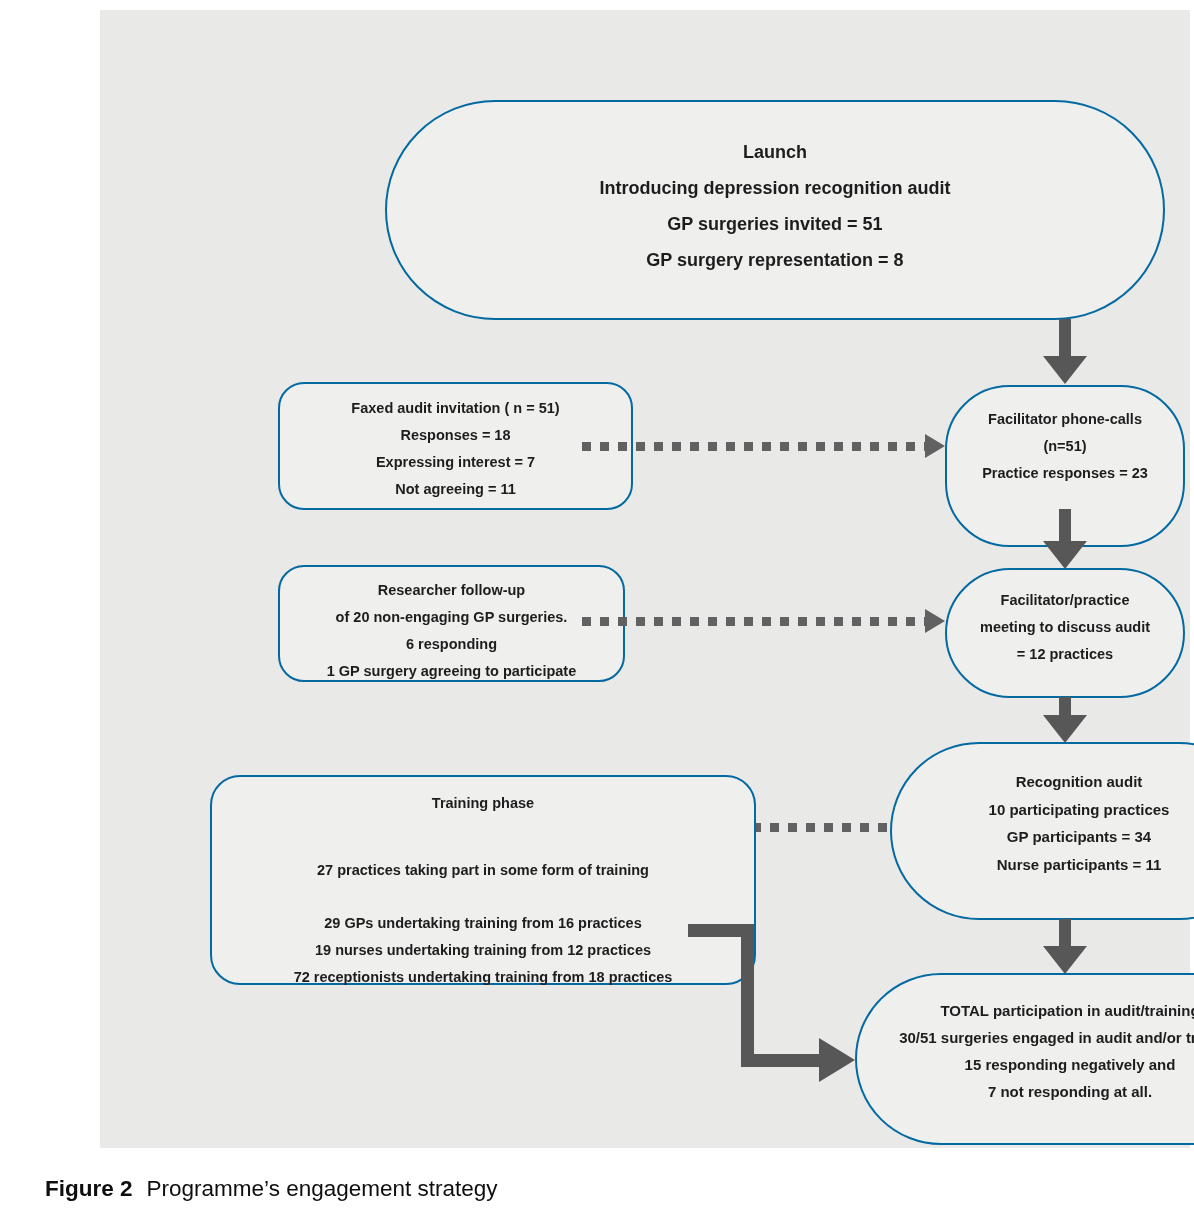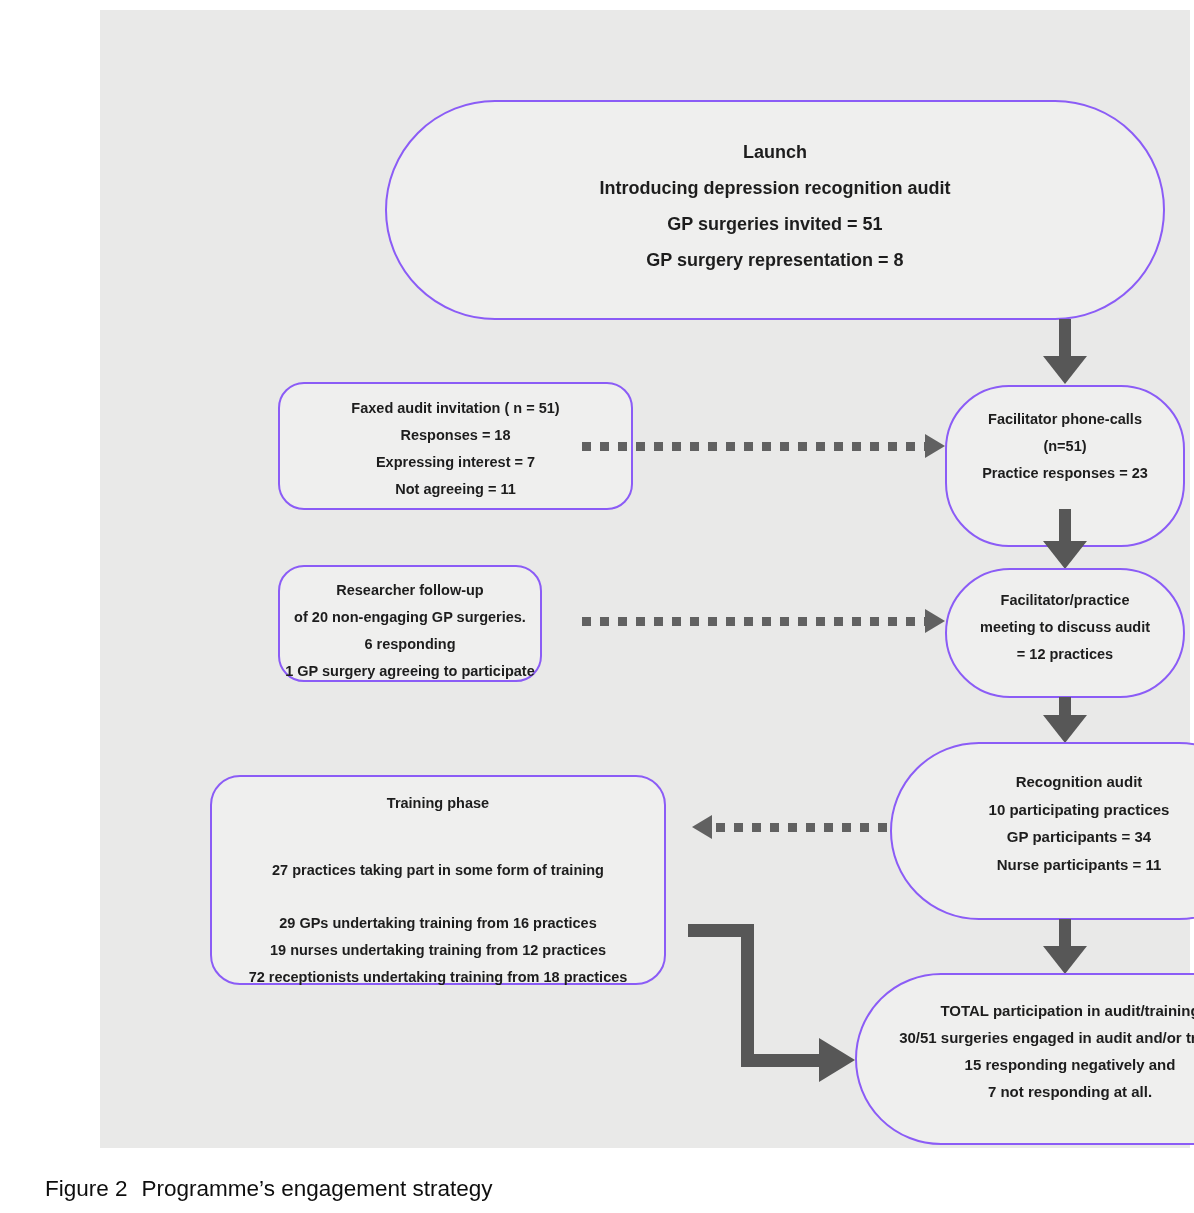--- a/index.html
+++ b/index.html
@@ -1,38 +1,38 @@
 <!DOCTYPE html>
 <html><head>
 <meta charset="utf-8">
 <style>
   html,body{margin:0;padding:0;background:#ffffff;}
   .page{position:relative;width:1194px;height:1213px;background:#ffffff;overflow:hidden;
         font-family:"Liberation Sans",sans-serif;color:#1d1d1d;}
   .panel{position:absolute;left:100px;top:10px;width:1090px;height:1138px;background:#e9e9e8;}
 
-  .node{position:absolute;background:#efefee;border:2px solid #8b5cf6;text-align:center;
+  .node{position:absolute;background:#efefee;border:2px solid #0369a1;text-align:center;
         color:#1d1d1d;box-sizing:border-box;}
   .node .title{font-weight:700;}
   .node .line{font-weight:600;}
 
   #launch{left:285px;top:90px;width:780px;height:220px;border-radius:112px;
           font-size:18px;line-height:36px;padding-top:32px;}
   #faxed{left:178px;top:372px;width:355px;height:128px;border-radius:26px;
          font-size:14.5px;line-height:27px;padding-top:11px;}
   #calls{left:845px;top:375px;width:240px;height:162px;border-radius:64px;
          font-size:14.5px;line-height:27px;padding-top:19px;}
-  #researcher{left:178px;top:555px;width:264px;height:117px;border-radius:26px;
+  #researcher{left:178px;top:555px;width:347px;height:117px;border-radius:26px;
               font-size:14.5px;line-height:27px;padding-top:10px;}
   #meeting{left:845px;top:558px;width:240px;height:130px;border-radius:66px;
            font-size:14.5px;line-height:27px;padding-top:17px;text-align:center;}
   #meeting .title{padding:0 28px;}
   #recognition{left:790px;top:732px;width:378px;height:178px;border-radius:94px;
                font-size:15px;line-height:27.5px;padding-top:24px;}
-  #training{left:110px;top:765px;width:456px;height:210px;border-radius:30px;
+  #training{left:110px;top:765px;width:546px;height:210px;border-radius:30px;
             font-size:14.5px;line-height:27px;padding-top:13px;}
   #training .title{margin-bottom:26px;}
   #training .gap-after{margin-bottom:26px;margin-top:40px;}
   #total{left:755px;top:963px;width:430px;height:172px;border-radius:88px;
          font-size:15px;line-height:27px;padding-top:22px;}
 
   
   .varrow{position:absolute;width:44px;}
   .varrow .shaft{position:absolute;left:16px;top:0;bottom:26px;width:12px;background:#575757;}
   .varrow .head{position:absolute;left:0;bottom:0;width:0;height:0;
@@ -60,21 +60,21 @@
   
   .eseg{position:absolute;background:#575757;}
   #elbow-h1{left:588px;top:914px;width:66px;height:13px;}
   #elbow-v{left:641px;top:914px;width:13px;height:143px;}
   #elbow-h2{left:641px;top:1044px;width:80px;height:13px;}
   #elbow-head{position:absolute;left:719px;top:1028px;width:0;height:0;
               border-top:22px solid transparent;border-bottom:22px solid transparent;
               border-left:36px solid #575757;}
 
   .caption{position:absolute;left:45px;top:1176px;font-size:22.5px;color:#0e0e0e;}
-  .caption .lbl{font-weight:400;margin-right:14px;}
+  .caption .lbl{font-weight:700;margin-right:14px;}
 </style>
 </head>
 <body>
 
 <div class="page">
   <div class="panel">
 
     <div class="node" id="launch">
       <div class="title">Launch</div>
       <div class="line">Introducing depression recognition audit</div>

